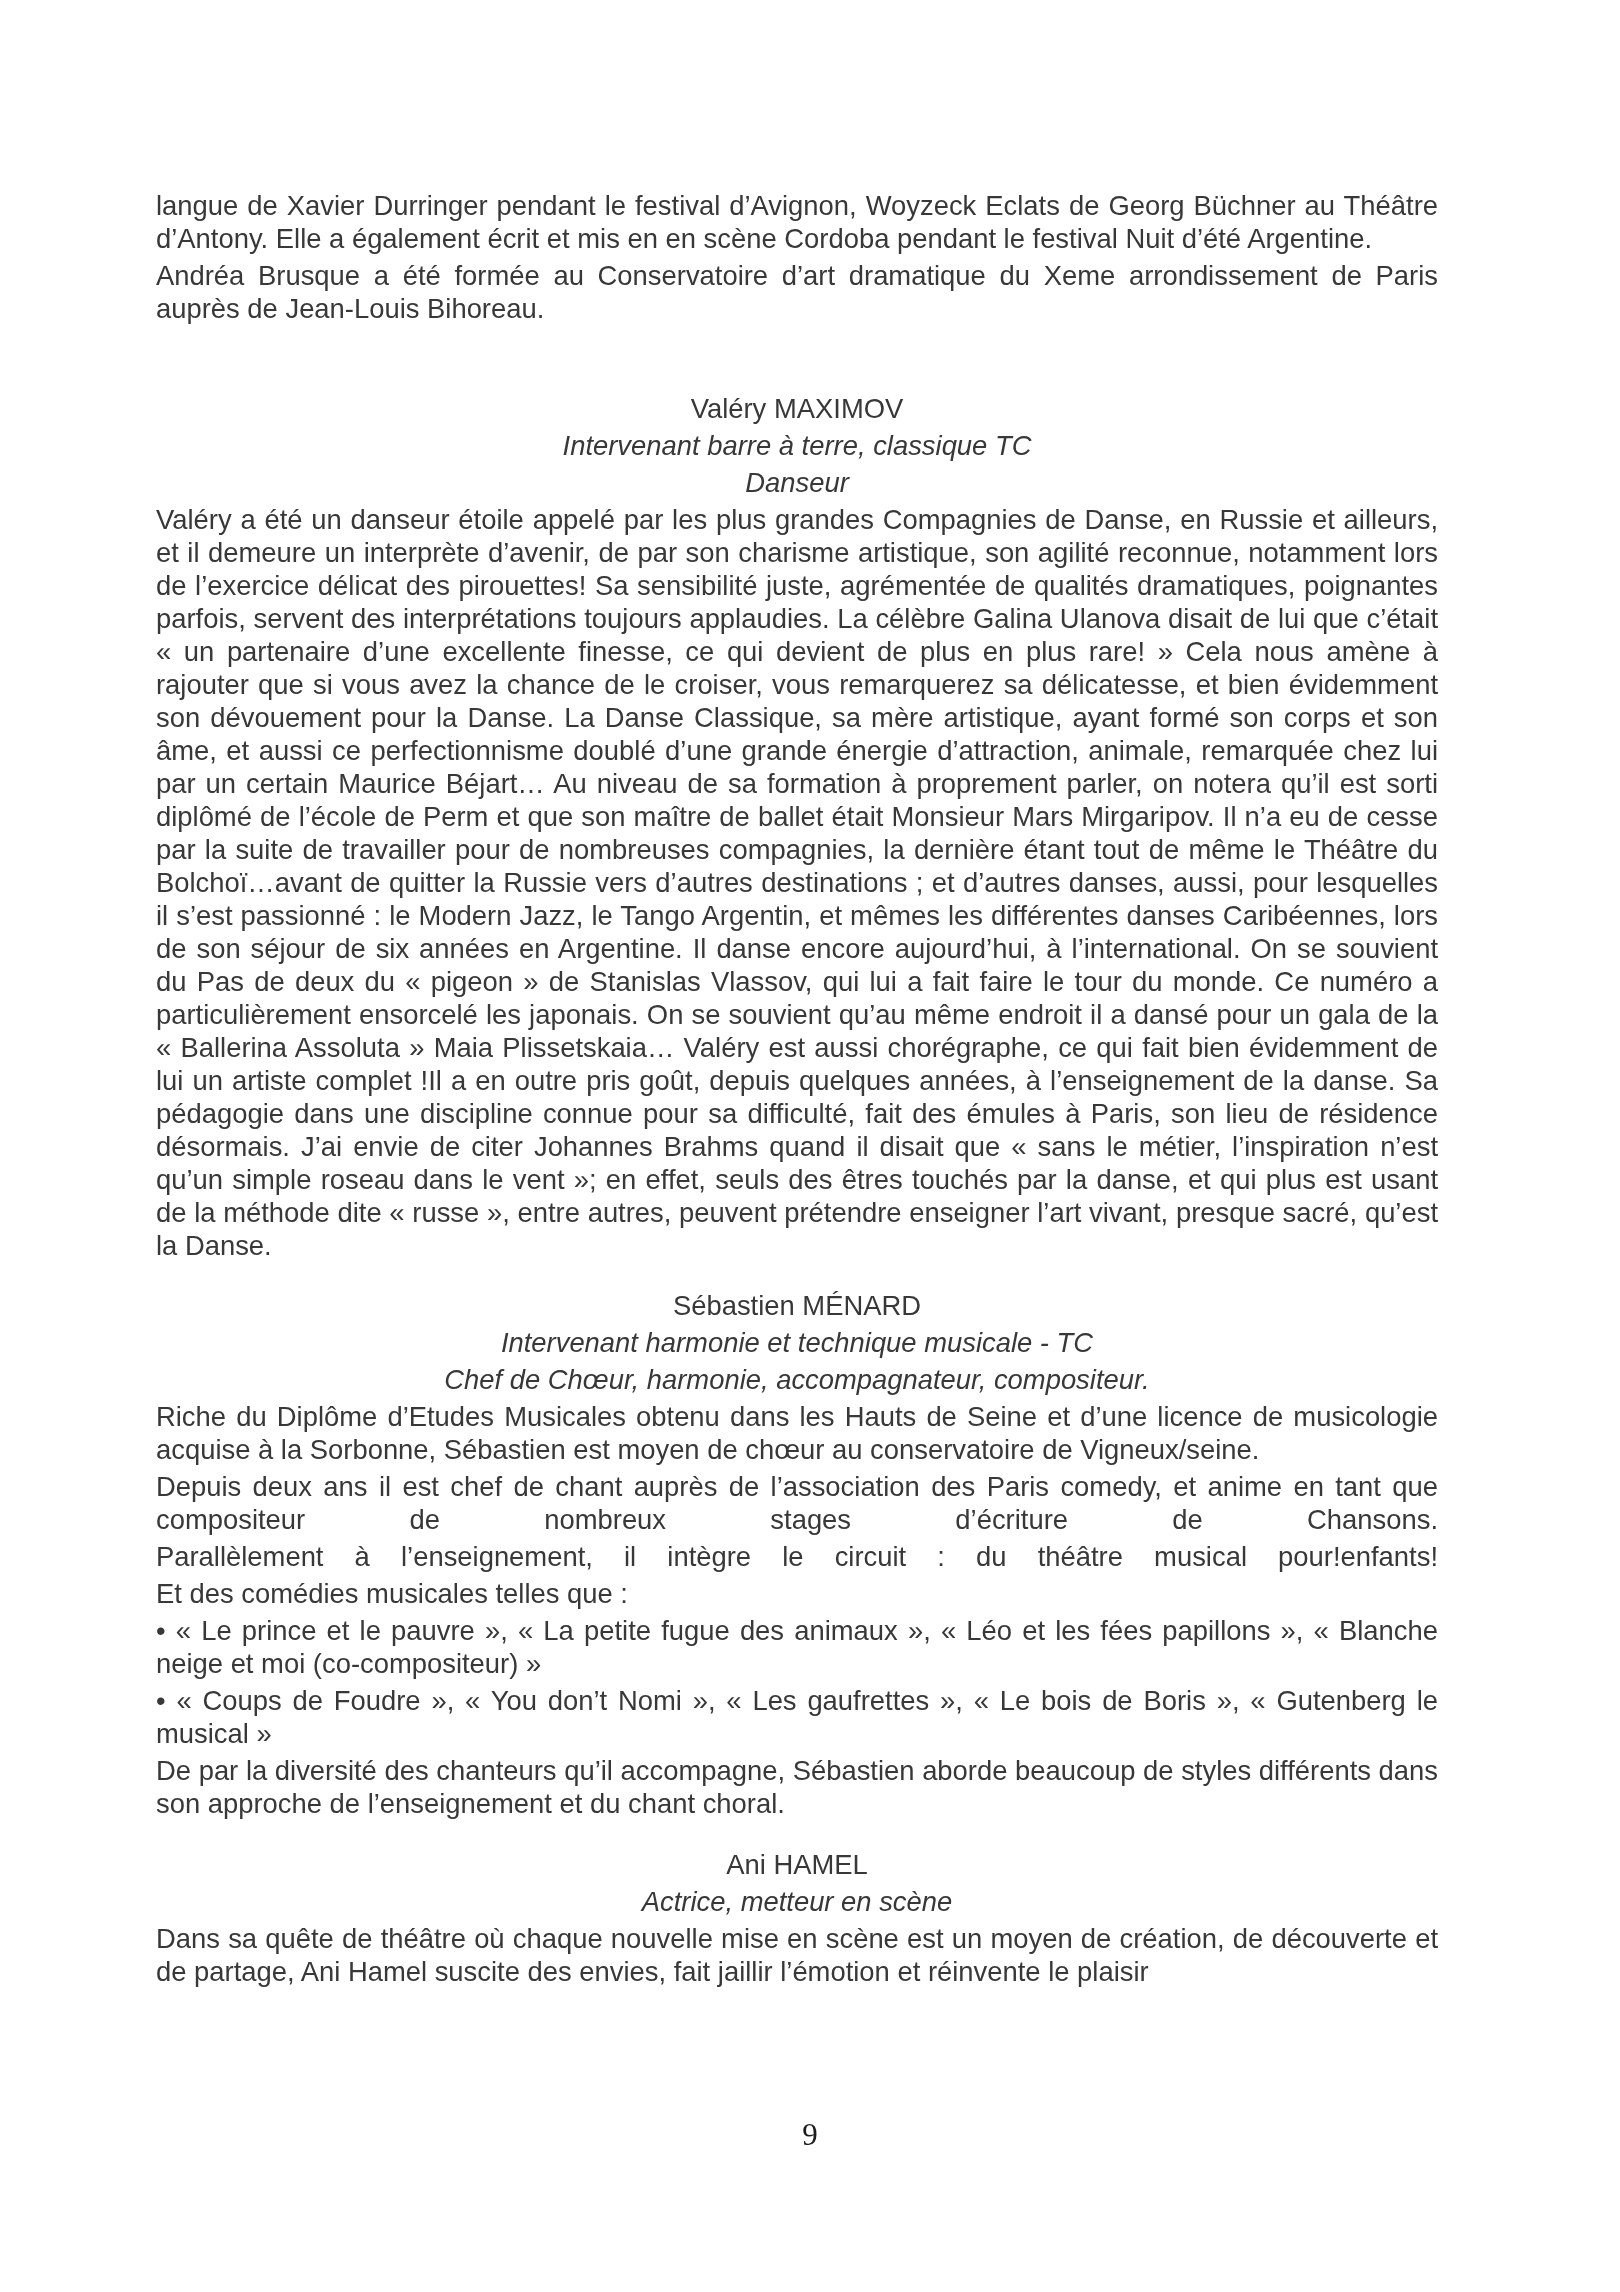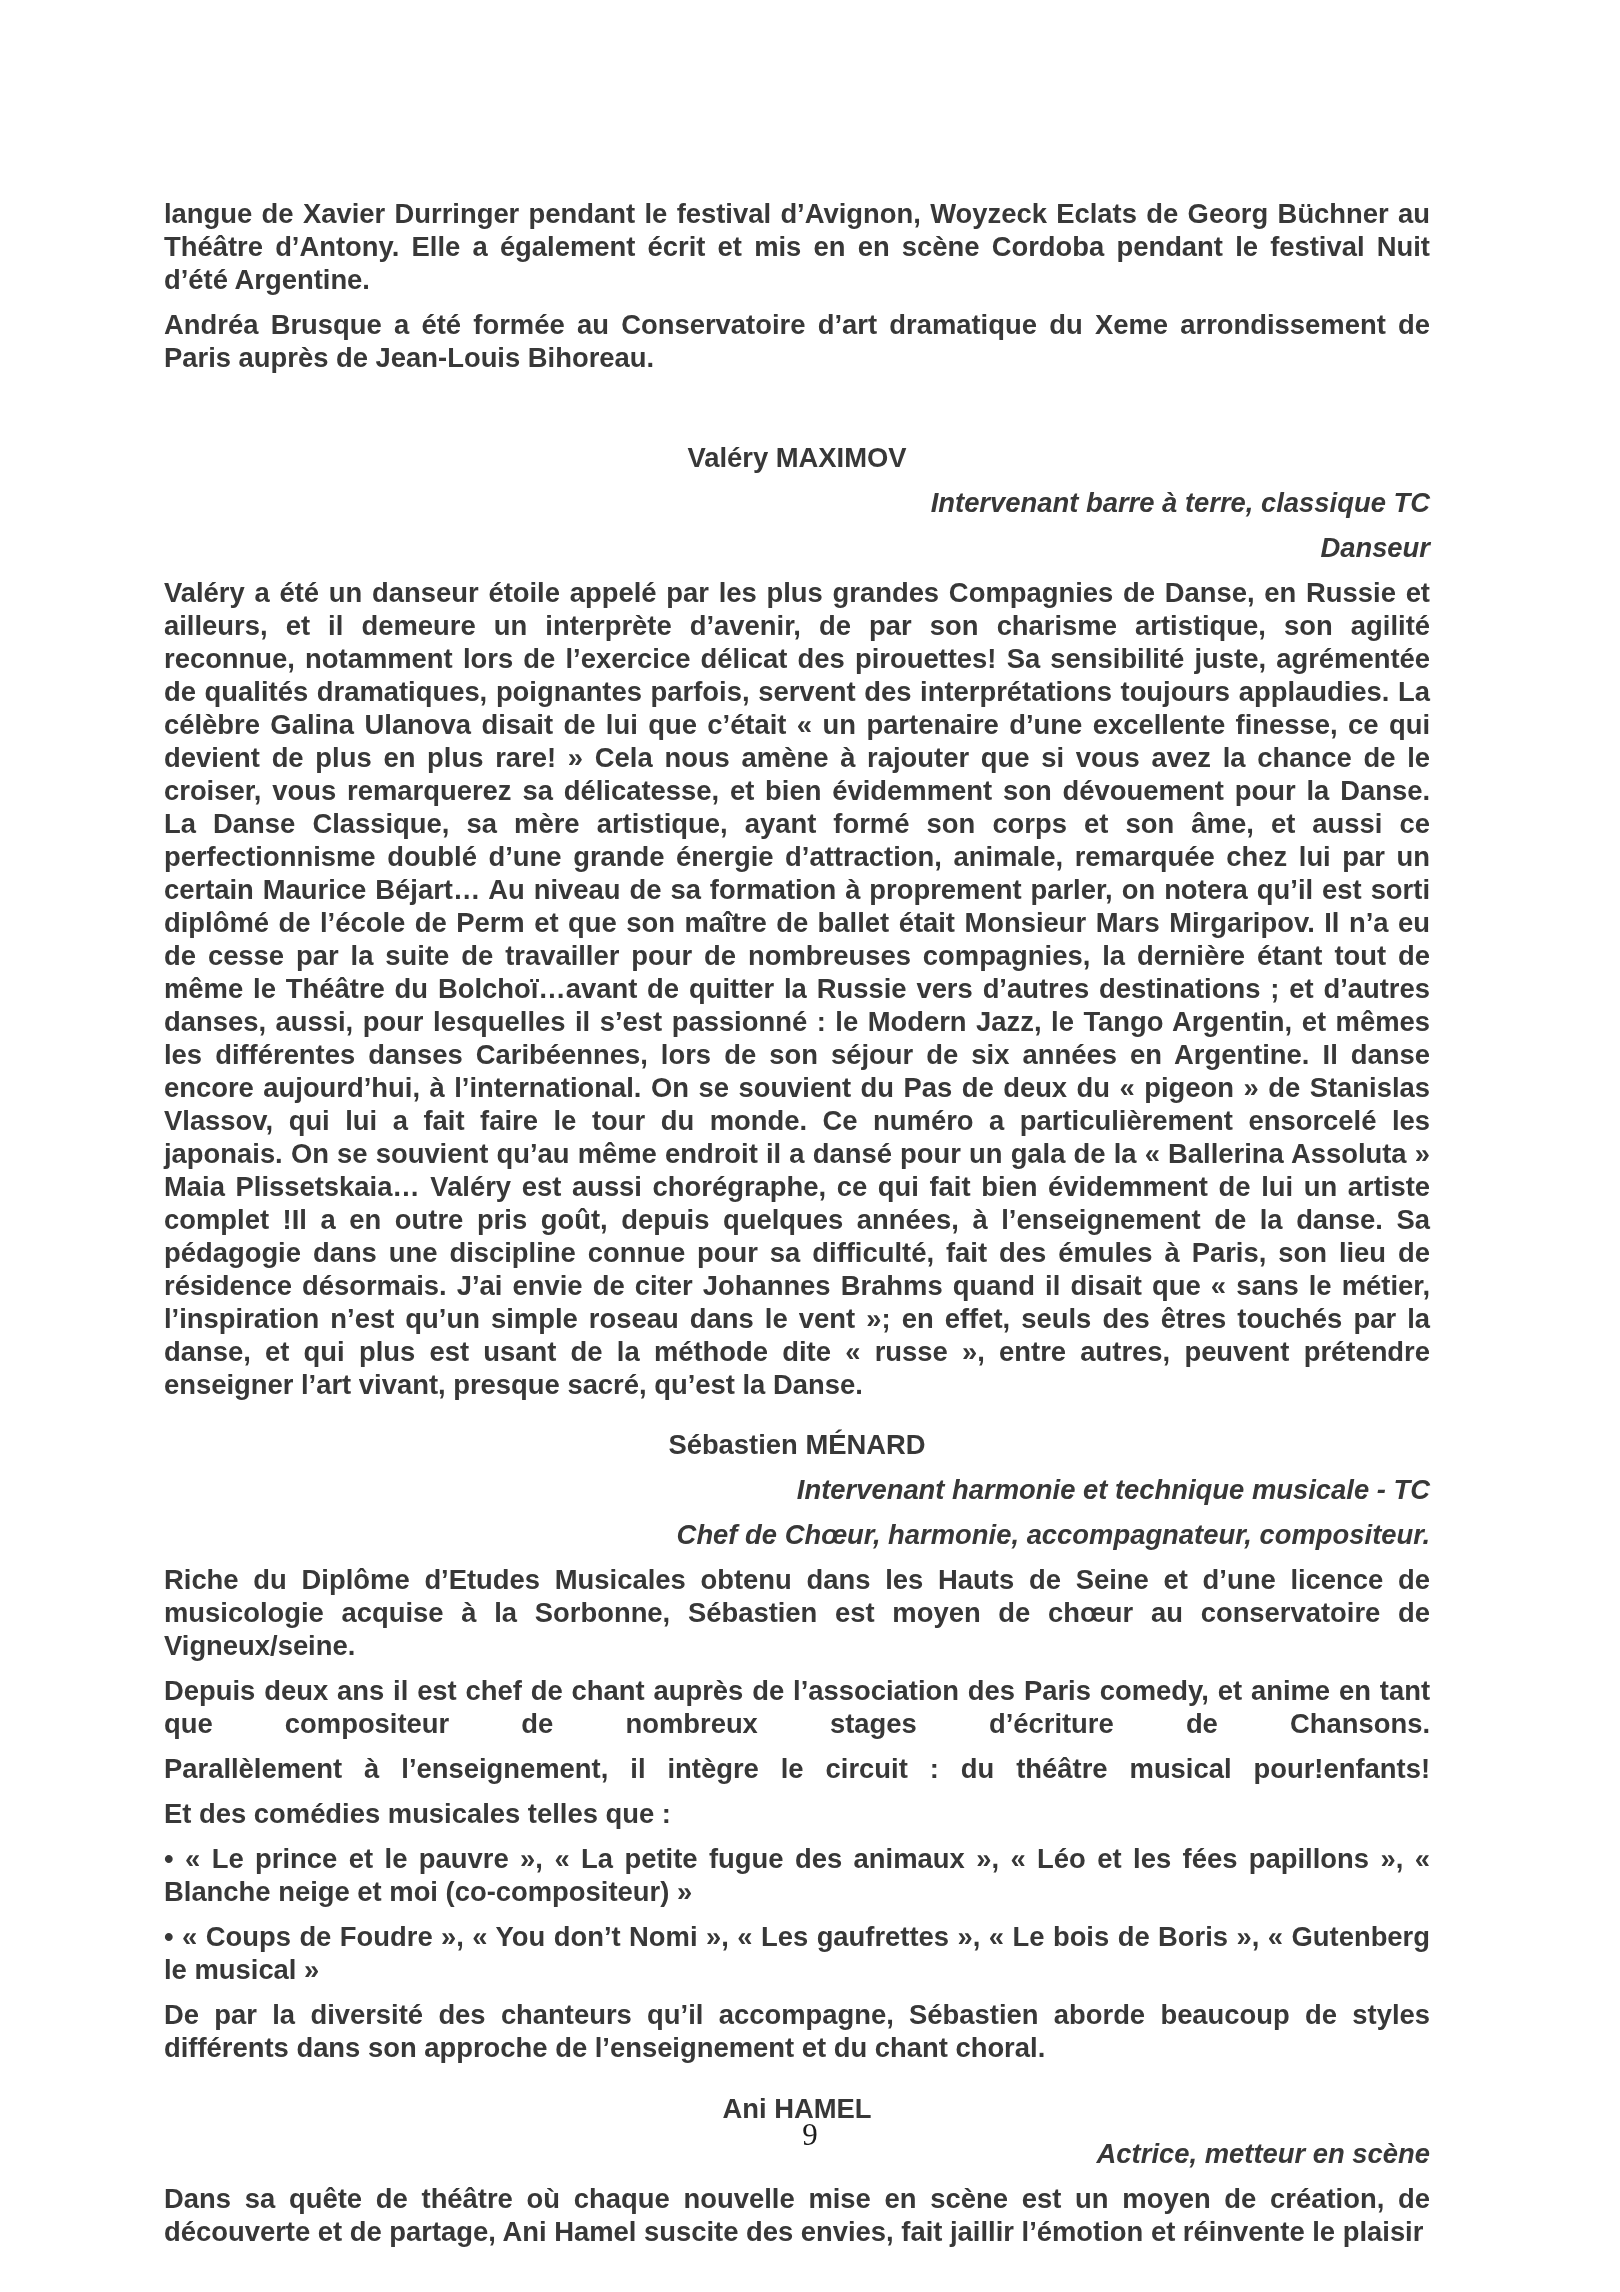--- a/index.html
+++ b/index.html
@@ -16,39 +16,39 @@
     color: #383838;
     overflow: hidden;
   }
   .content {
     position: absolute;
     left: 152px;
     top: 185px;
     width: 1290px;
   }
   .content p, .content h2 {
-    margin: 12px;
+    margin: 4px;
     font-size: 27.4px;
     line-height: 33px;
-    font-weight: bold;
+    font-weight: normal;
   }
   .body-text {
     text-align: justify;
   }
   .justify-all {
     text-align: justify;
     text-align-last: justify;
   }
   .person-name {
     font-weight: bold;
     text-align: center;
   }
   .role {
     font-style: italic;
-    text-align: right;
+    text-align: center;
   }
   .sec-valery  { margin-top: 67px; }
   .sec-menard  { margin-top: 27.4px; }
   .sec-hamel   { margin-top: 27.4px; }
   .page-number {
     position: absolute;
     top: 2117px;
     left: 0;
     width: 100%;
     text-align: center;

